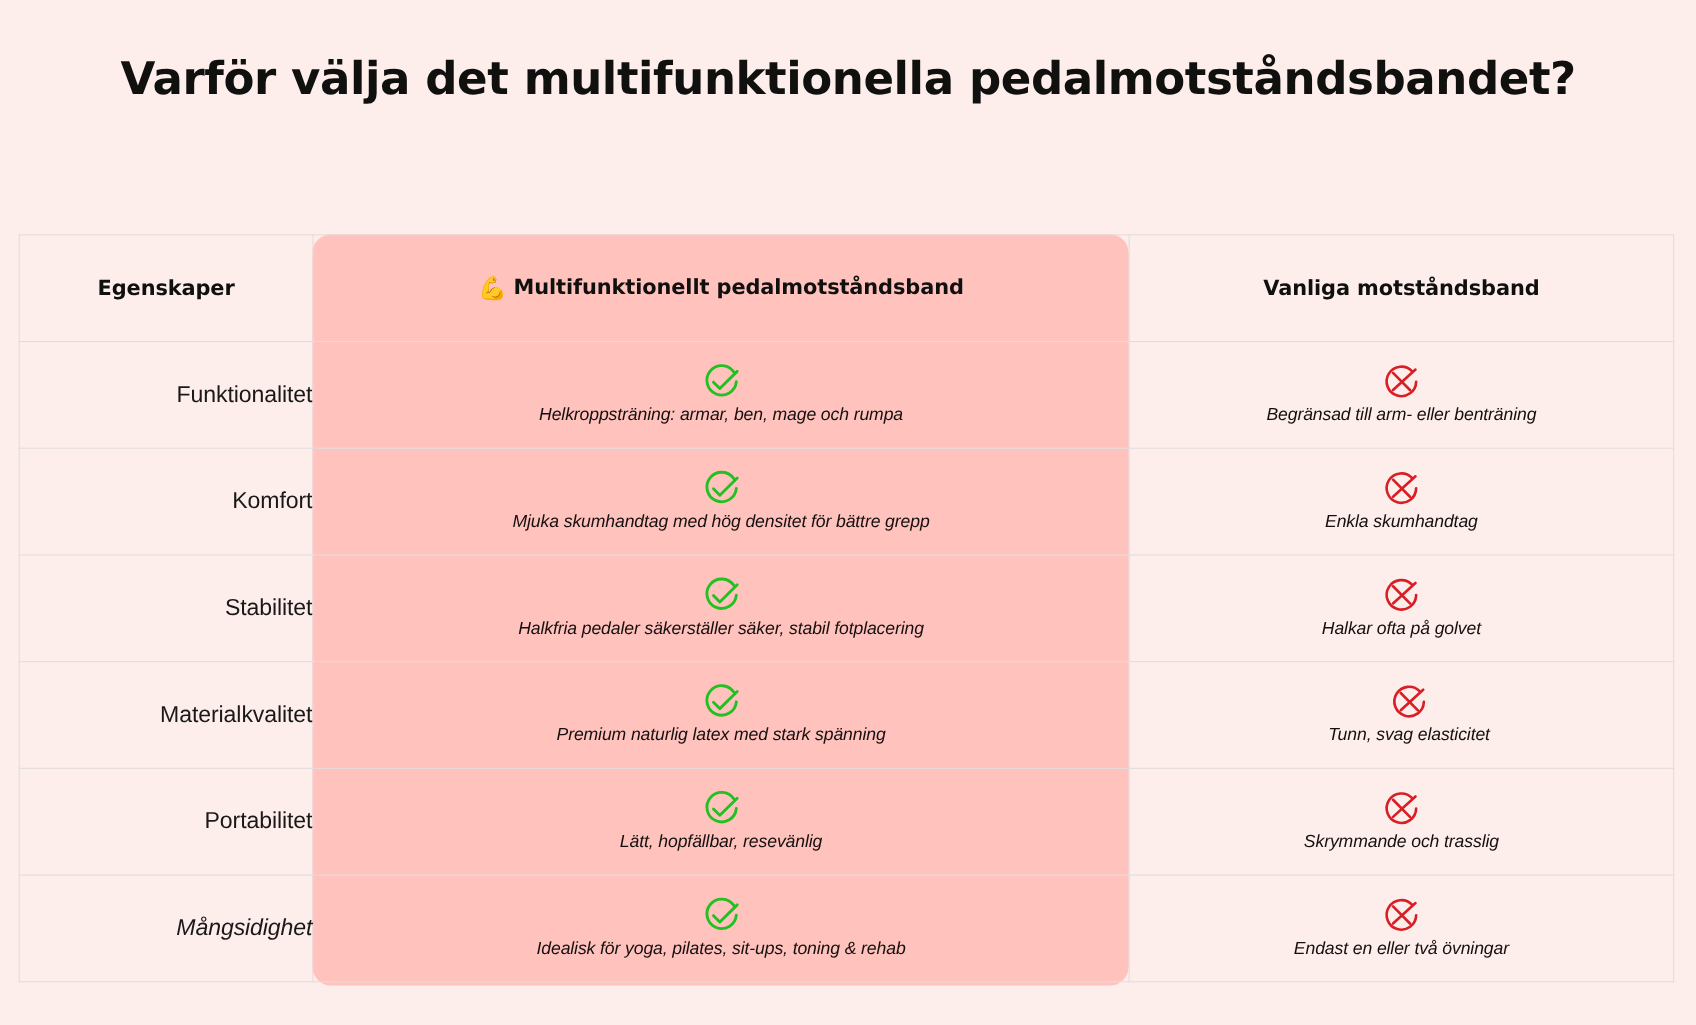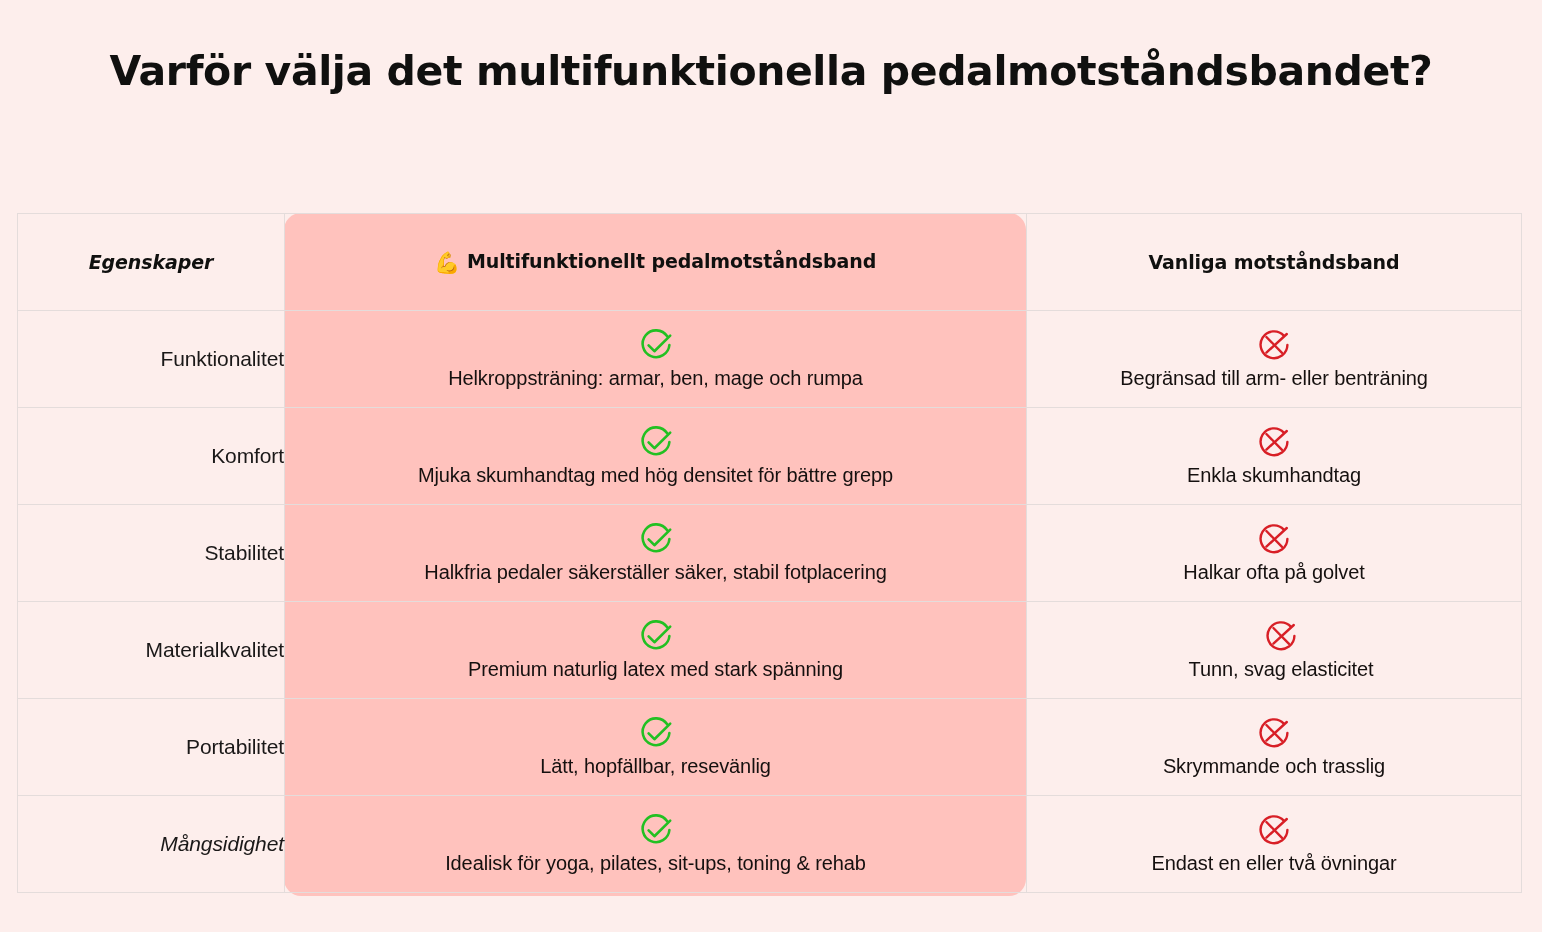--- a/index.html
+++ b/index.html
@@ -101,26 +101,27 @@
 
   .cell-inner {
     display: flex;
     flex-direction: column;
     align-items: center;
     justify-content: center;
     gap: 2px;
   }
 
   .cell-text {
-    font-size: 20px;
+    font-size: 16px;
     font-weight: 400;
     color: #15100f;
     letter-spacing: -0.1px;
     line-height: 1.25;
     white-space: nowrap;
+    font-style: italic;
   }
 
   .mark-icon { display: block; }
 
   
   .hero-highlight {
     position: absolute;
     left: 267px;
     top: 0;
     width: 742px;
@@ -144,21 +145,21 @@
 
     <table class="compare">
       <colgroup>
         <col class="c-feature">
         <col class="c-hero">
         <col class="c-standard">
       </colgroup>
 
       <thead>
         <tr>
-          <th class="hd-feature" style="border-color: rgb(228, 220, 219); font-style: italic;">Egenskaper</th>
+          <th class="hd-feature" style="border-color: rgb(228, 220, 219);">Egenskaper</th>
           <th class="hd-hero" style="border-color: rgb(228, 220, 219);">
             <span class="hero-emoji">💪</span><span>Multifunktionellt pedalmotståndsband</span>
           </th>
           <th class="hd-standard" style="border-color: rgb(228, 220, 219);">Vanliga motståndsband</th>
         </tr>
       </thead>
 
       <tbody id="table-body">
           <tr>
             <td class="feature-cell" style="border-color: rgb(228, 220, 219);">Funktionalitet</td>

